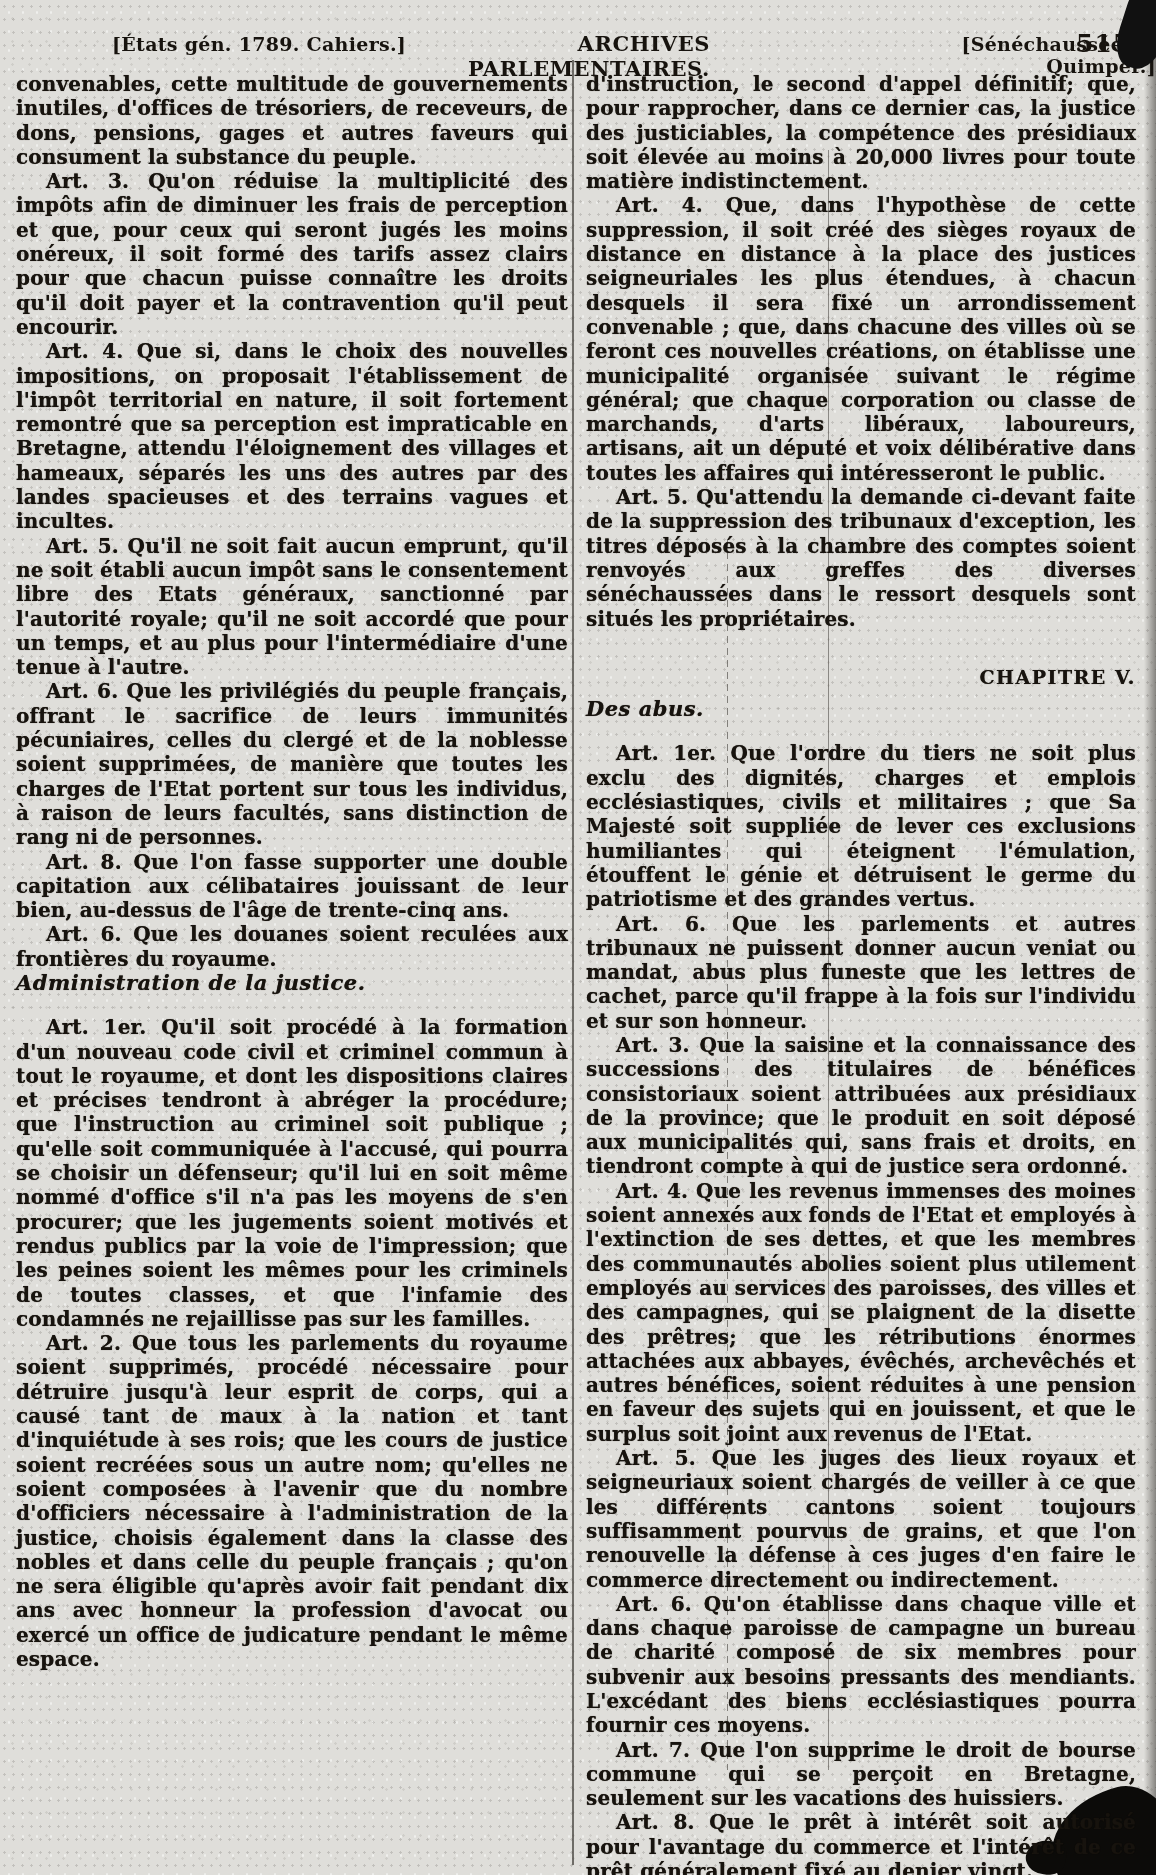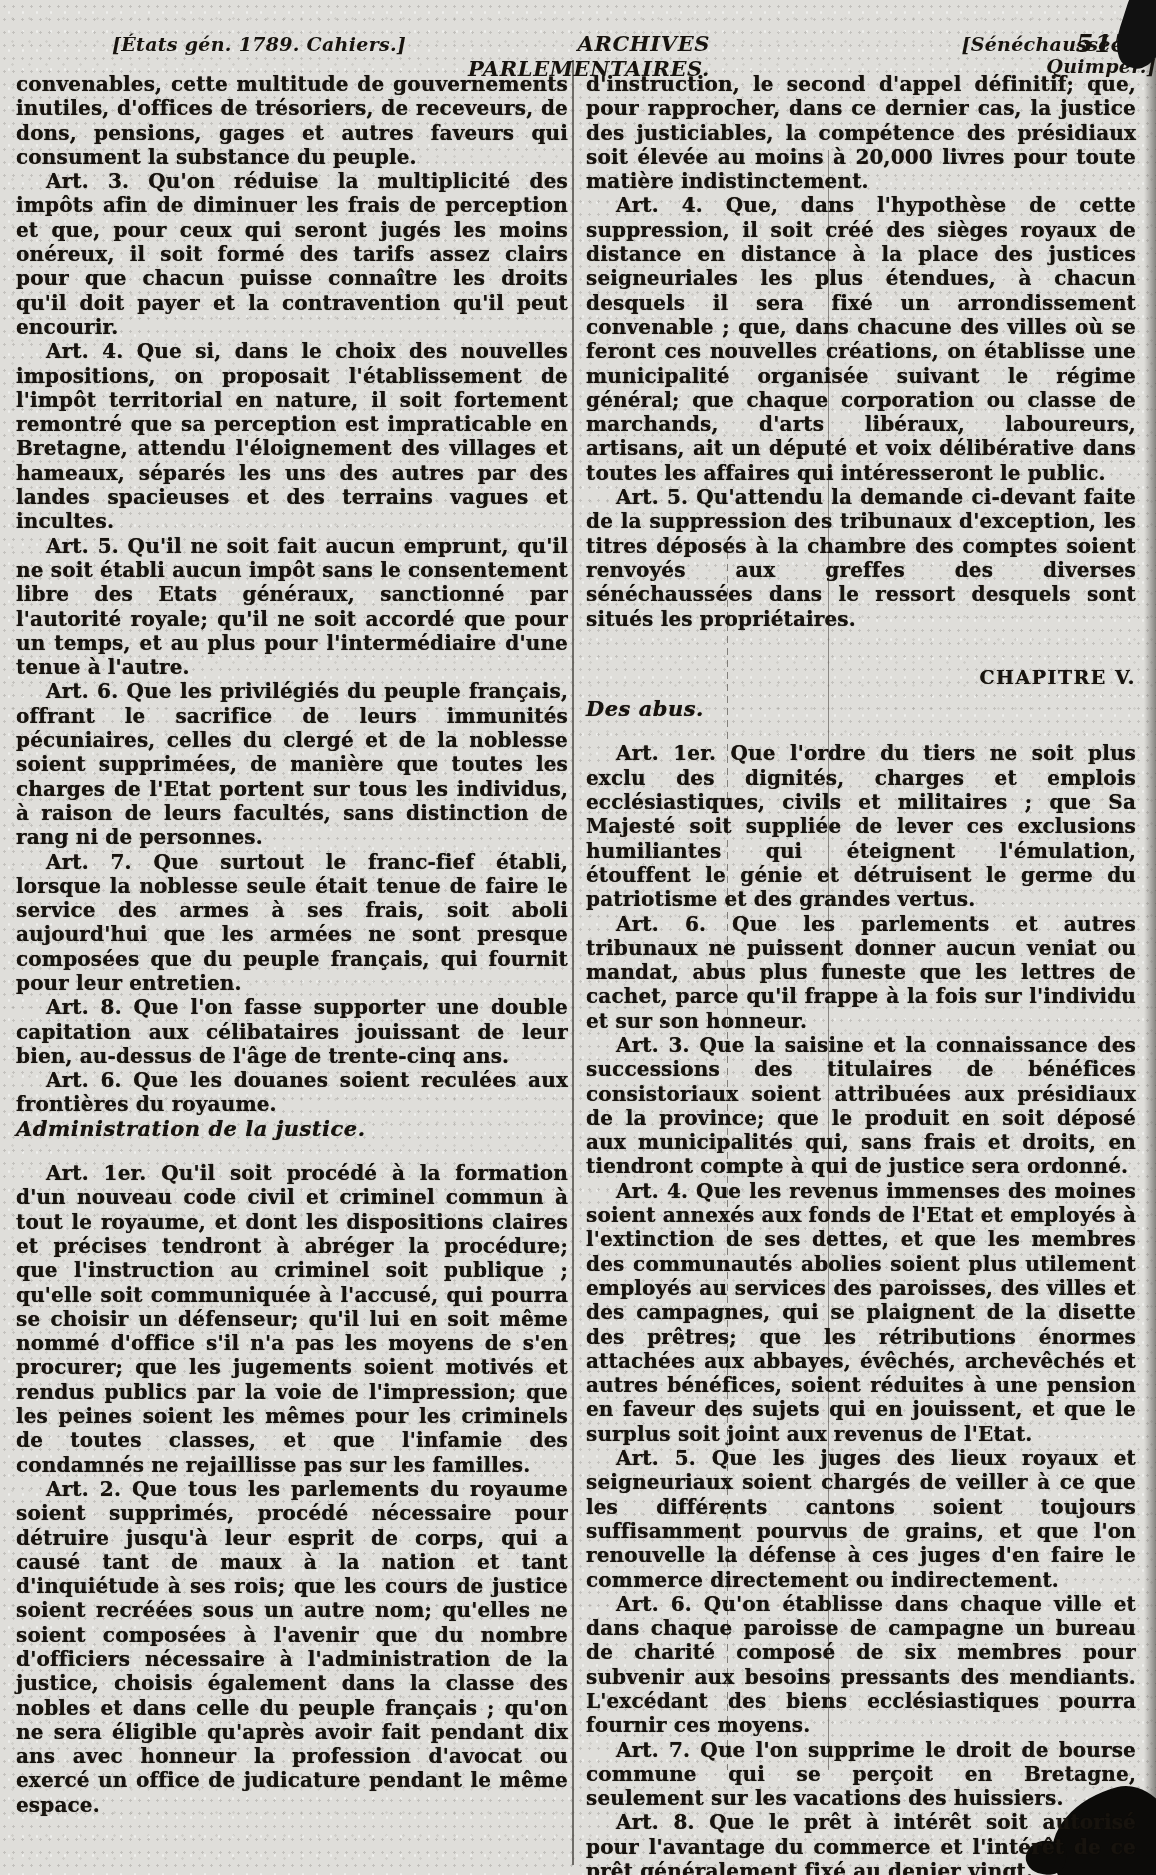--- a/index.html
+++ b/index.html
@@ -12,21 +12,21 @@
       radial-gradient(circle, rgba(45,42,36,.16) 1px, transparent 1.3px),
       radial-gradient(circle, rgba(45,42,36,.09) 1px, transparent 1.5px),
       radial-gradient(circle, rgba(255,255,255,.5) 1px, transparent 1.4px);
     background-size:9px 13px, 17px 23px, 14px 19px;
     background-position:0 0, 4px 7px, 2px 3px;
     color:#17130e;
     font-family:"DejaVu Serif", serif;
     overflow:hidden;
   }
   
-  .hdr{position:absolute;top:33px;left:0;width:100%;height:30px;font-weight:700;font-style:italic;}
+  .hdr{position:absolute;top:33px;left:0;width:100%;height:30px;font-weight:700;}
   .hdr-left{position:absolute;left:112px;top:0;font-size:19px;letter-spacing:.3px;}
   .hdr-center{position:absolute;left:330px;top:-2px;width:380px;text-align:right;font-size:21px;letter-spacing:.6px;}
   .hdr-right{position:absolute;left:855px;top:0;font-size:19px;letter-spacing:.3px;text-align:right;}
   .hdr-page{position:absolute;left:1076px;top:-4px;font-size:25px;letter-spacing:1px;}
   
   .col{position:absolute;top:72px;text-align:justify;font-size:20px;line-height:24.3px;font-weight:700;letter-spacing:.15px;text-shadow:0 0 .7px rgba(25,20,12,.85);}
   .col-left{left:16px;width:552px;}
   .col-right{left:586px;width:550px;}
   .para{margin:0;text-indent:1.5em;}
   .para.body-noindent{text-indent:0;}
@@ -60,21 +60,20 @@
   <div class="edge-shadow"></div>
   <div class="corner-mark-top"></div>
   <div class="ink-blot"></div>
 
   <div class="col col-left" id="col-left">
       <p class="para body-noindent">convenables, cette multitude de gouvernements inutiles, d'offices de trésoriers, de receveurs, de dons, pensions, gages et autres faveurs qui consument la substance du peuple.</p>
       <p class="para body">Art. 3. Qu'on réduise la multiplicité des impôts afin de diminuer les frais de perception et que, pour ceux qui seront jugés les moins onéreux, il soit formé des tarifs assez clairs pour que chacun puisse connaître les droits qu'il doit payer et la contravention qu'il peut encourir.</p>
       <p class="para body">Art. 4. Que si, dans le choix des nouvelles impositions, on proposait l'établissement de l'impôt territorial en nature, il soit fortement remontré que sa perception est impraticable en Bretagne, attendu l'éloignement des villages et hameaux, séparés les uns des autres par des landes spacieuses et des terrains vagues et incultes.</p>
       <p class="para body">Art. 5. Qu'il ne soit fait aucun emprunt, qu'il ne soit établi aucun impôt sans le consentement libre des Etats généraux, sanctionné par l'autorité royale; qu'il ne soit accordé que pour un temps, et au plus pour l'intermédiaire d'une tenue à l'autre.</p>
       <p class="para body">Art. 6. Que les privilégiés du peuple français, offrant le sacrifice de leurs immunités pécuniaires, celles du clergé et de la noblesse soient supprimées, de manière que toutes les charges de l'Etat portent sur tous les individus, à raison de leurs facultés, sans distinction de rang ni de personnes.</p>
-      <p class="para body">Art. 7. Que surtout le franc-fief établi, lorsque la noblesse seule était tenue de faire le service des armes à ses frais, soit aboli aujourd'hui que les armées ne sont presque composées que du peuple français, qui fournit pour leur entretien.</p>
       <p class="para body">Art. 8. Que l'on fasse supporter une double capitation aux célibataires jouissant de leur bien, au-dessus de l'âge de trente-cinq ans.</p>
       <p class="para body">Art. 6. Que les douanes soient reculées aux frontières du royaume.</p>
       <p class="para chapter-title">Administration de la justice.</p>
       <p class="para body">Art. 1er. Qu'il soit procédé à la formation d'un nouveau code civil et criminel commun à tout le royaume, et dont les dispositions claires et précises tendront à abréger la procédure; que l'instruction au criminel soit publique ; qu'elle soit communiquée à l'accusé, qui pourra se choisir un défenseur; qu'il lui en soit même nommé d'office s'il n'a pas les moyens de s'en procurer; que les jugements soient motivés et rendus publics par la voie de l'impression; que les peines soient les mêmes pour les criminels de toutes classes, et que l'infamie des condamnés ne rejaillisse pas sur les familles.</p>
       <p class="para body">Art. 2. Que tous les parlements du royaume soient supprimés, procédé nécessaire pour détruire jusqu'à leur esprit de corps, qui a causé tant de maux à la nation et tant d'inquiétude à ses rois; que les cours de justice soient recréées sous un autre nom; qu'elles ne soient composées à l'avenir que du nombre d'officiers nécessaire à l'administration de la justice, choisis également dans la classe des nobles et dans celle du peuple français ; qu'on ne sera éligible qu'après avoir fait pendant dix ans avec honneur la profession d'avocat ou exercé un office de judicature pendant le même espace.</p>
     </div>
   <div class="col col-right" id="col-right">
       <p class="para body-noindent">d'instruction, le second d'appel définitif; que, pour rapprocher, dans ce dernier cas, la justice des justiciables, la compétence des présidiaux soit élevée au moins à 20,000 livres pour toute matière indistinctement.</p>
       <p class="para body">Art. 4. Que, dans l'hypothèse de cette suppression, il soit créé des sièges royaux de distance en distance à la place des justices seigneuriales les plus étendues, à chacun desquels il sera fixé un arrondissement convenable ; que, dans chacune des villes où se feront ces nouvelles créations, on établisse une municipalité organisée suivant le régime général; que chaque corporation ou classe de marchands, d'arts libéraux, laboureurs, artisans, ait un député et voix délibérative dans toutes les affaires qui intéresseront le public.</p>
       <p class="para body">Art. 5. Qu'attendu la demande ci-devant faite de la suppression des tribunaux d'exception, les titres déposés à la chambre des comptes soient renvoyés aux greffes des diverses sénéchaussées dans le ressort desquels sont situés les propriétaires.</p>

